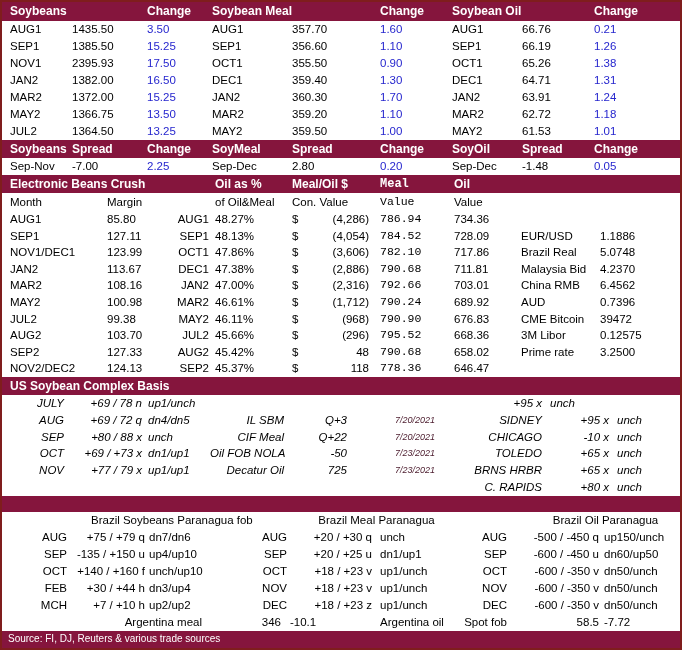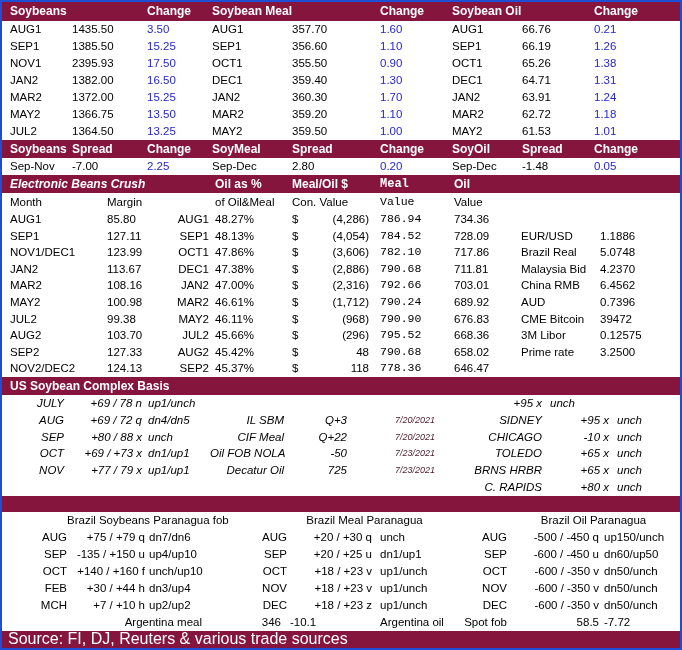--- a/index.html
+++ b/index.html
@@ -5,53 +5,53 @@
   :root{
     --maroon:#85153D;
     --blue:#2626CE;
     --date:#4A1A2C;
   }
   *{box-sizing:border-box;margin:0;padding:0;}
   html,body{background:#e8e8e8;}
   .page{
     width:682px;height:650px;
     background:#ffffff;
-    border:2px solid #1d4ed8;
+    border:2px solid #7f1d1d;
     font-family:"Liberation Sans", sans-serif;
     font-size:11.5px;color:#000;
     overflow:hidden;
   }
   .cell{white-space:nowrap;overflow:visible;display:block;line-height:inherit;}
   .hdr{background:var(--maroon);color:#fff;font-weight:bold;font-size:12px;}
   .row,.hdr{display:grid;align-items:center;}
   
   .grid9{grid-template-columns:62px 75px 65px 80px 88px 72px 70px 72px auto;padding-left:8px;}
   .gridC{grid-template-columns:97px 58px 44px 80px 23px 57px 83px 64px 79px auto;padding-left:8px;}
   .gridB{grid-template-columns:62px 81px 65px 74px 63px 88px 110px 67px auto;font-style:italic;}
   .gridZ{grid-template-columns:65px 78px 77px 65px 85px 70px 65px 92px auto;}
   
   .h19{height:19px;line-height:19px;}
   .h18{height:18px;line-height:18px;}
   .h17{height:17px;line-height:17px;}
   .hc{height:16.6px;line-height:16.6px;}
   .hb{height:16.8px;line-height:16.8px;}
   
   .tr{text-align:right;}
-  .ctr{text-align:center;}
+  .ctr{text-align:center;margin-left:24px;}
   .sp2{grid-column:span 2;}
-  .sp3{grid-column:span 3;font-style:italic;}
+  .sp3{grid-column:span 3;}
   .pl2{padding-left:2px;}.pl3{padding-left:3px;}.pl4{padding-left:4px;}
   .pl5{padding-left:5px;}.pl6{padding-left:6px;}.pl8{padding-left:8px;}
   .pl11{padding-left:11px;font-family:Liberation Mono, monospace;}
   .pr3{padding-right:3px;}.pr6{padding-right:6px;}.pr20{padding-right:20px;}
   .chg{color:var(--blue);}
   .date{font-size:9px;color:var(--date);text-align:right;}
   .sepbar{height:16px;background:var(--maroon);}
   .titlerow{font-weight:normal;}
-  .footer{background:var(--maroon);color:#fff;height:17px;line-height:16px;padding-left:6px;font-size:16px;}
+  .footer{background:var(--maroon);color:#fff;height:17px;line-height:16px;padding-left:6px;font-size:10px;}
 </style>
 </head>
 <body>
 
 <div class="page">
 
   <div class="hdr grid9 h19">
     <div class="cell sp2">Soybeans</div>
     <div class="cell">Change</div>
     <div class="cell sp2">Soybean Meal</div>

